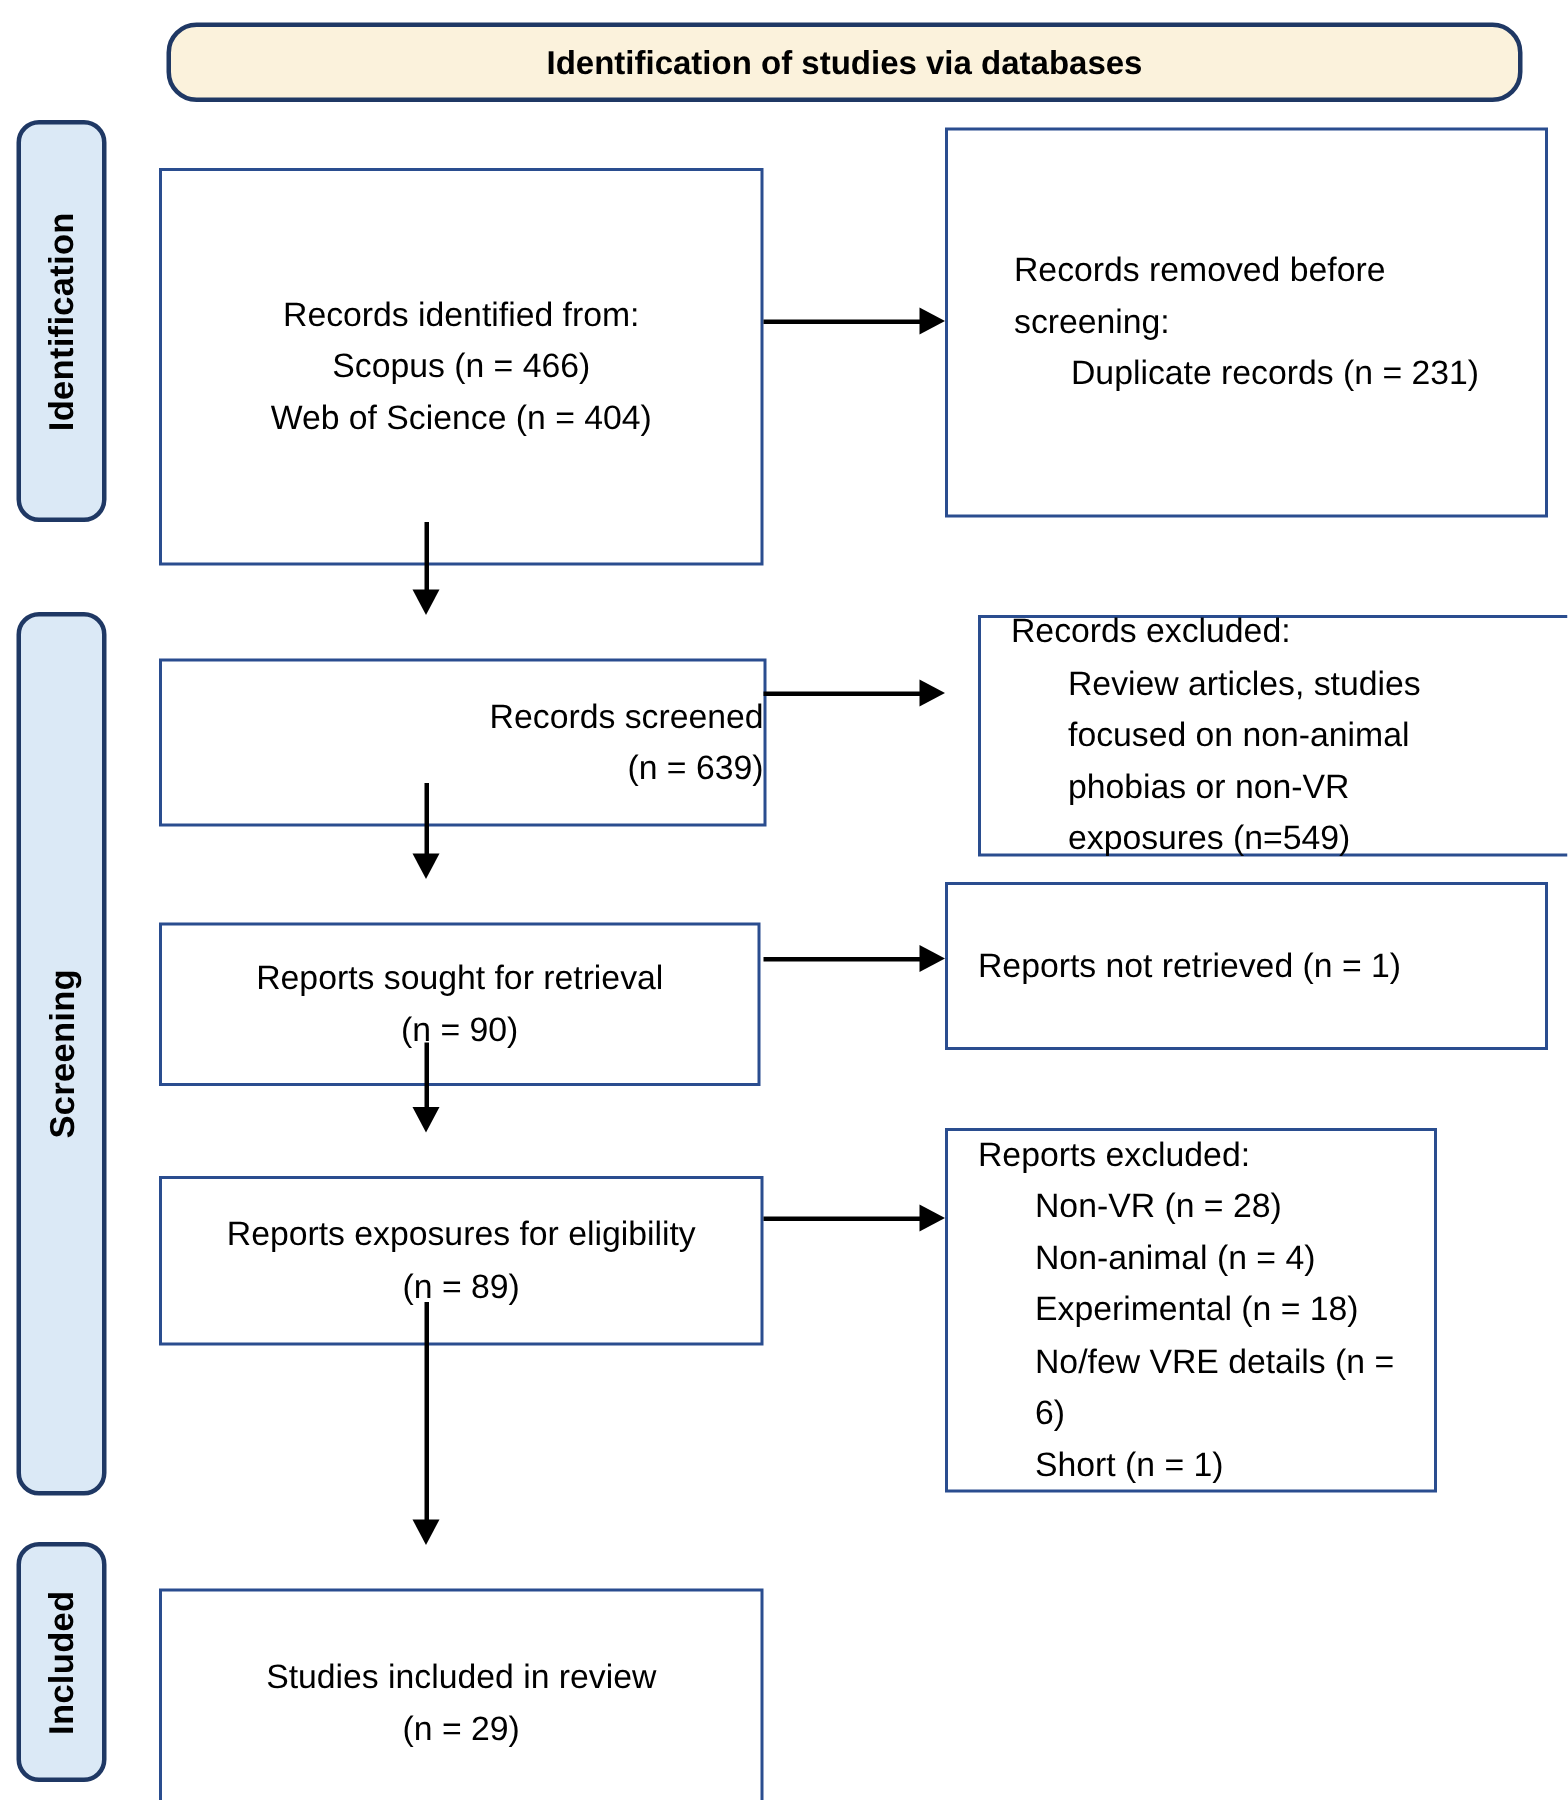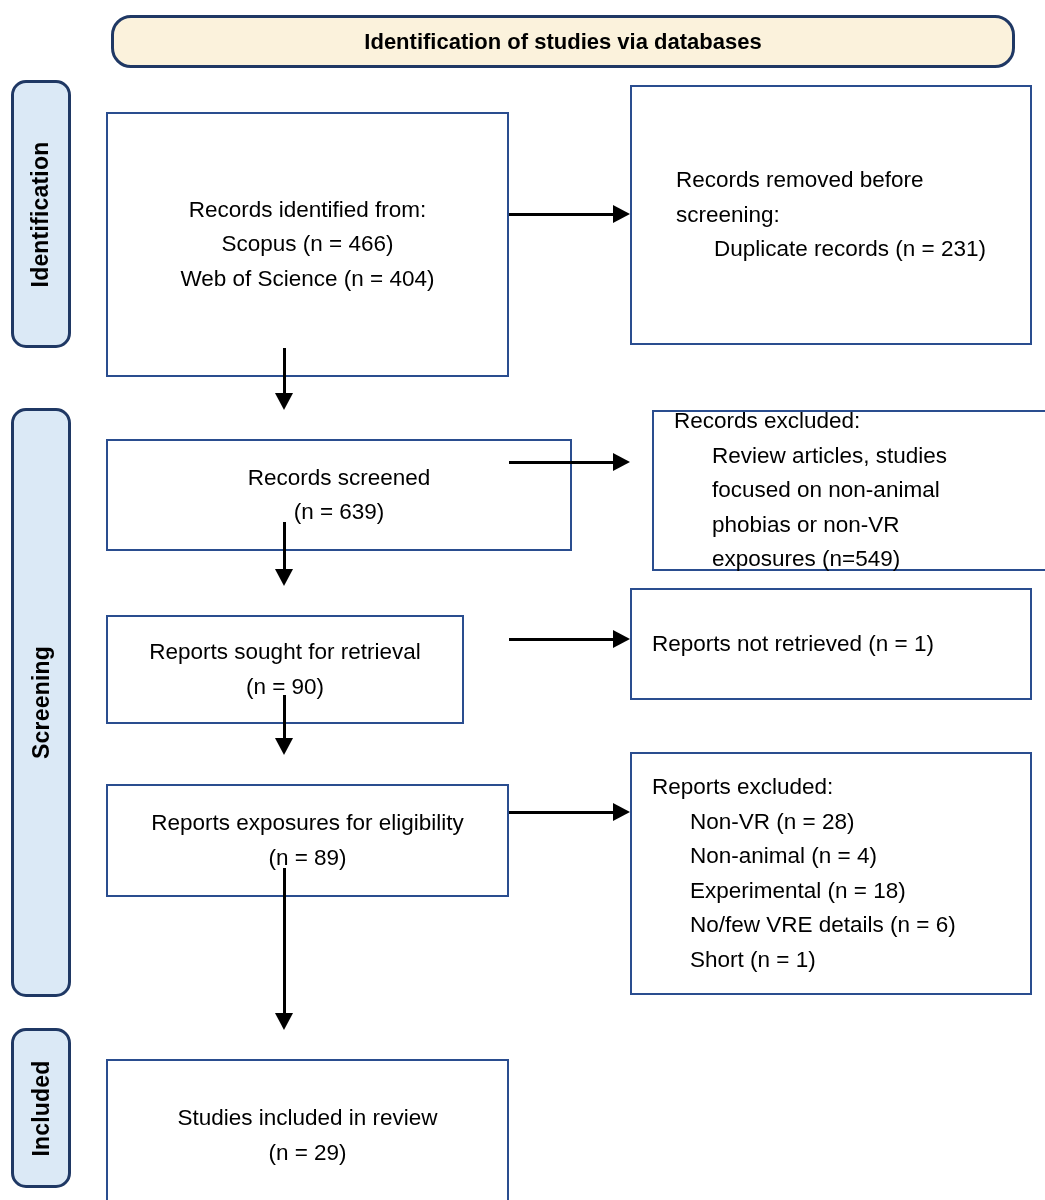--- a/index.html
+++ b/index.html
@@ -103,26 +103,26 @@
   <div class="stage" style="top:1028px; height:160px;">
     <span class="vtext">Included</span>
   </div>
 
   <div class="box center" style="left:106px; top:83px; width:403px; height:265px;">
     <span class="line">Records identified from:</span>
     <span class="line">Scopus (n = 466)</span>
     <span class="line">Web of Science (n = 404)</span>
   </div>
 
-  <div class="box center" style="left:106px; top:410px; width:466px; height:112px;">
+  <div class="box center" style="left:106px; top:410px; width:405px; height:112px;align-items:flex-end;">
     <span class="line">Records screened</span>
     <span class="line">(n = 639)</span>
   </div>
 
-  <div class="box center" style="left:106px; top:586px; width:358px; height:109px;">
+  <div class="box center" style="left:106px; top:586px; width:401px; height:109px;">
     <span class="line">Reports sought for retrieval</span>
     <span class="line">(n = 90)</span>
   </div>
 
   <div class="box center" style="left:106px; top:755px; width:403px; height:113px;">
     <span class="line">Reports exposures for eligibility</span>
     <span class="line">(n = 89)</span>
   </div>
 
   <div class="box center" style="left:106px; top:1030px; width:403px; height:153px;">
@@ -141,21 +141,21 @@
     <span class="line ind">Review articles, studies</span>
     <span class="line ind">focused on non-animal</span>
     <span class="line ind">phobias or non-VR</span>
     <span class="line ind">exposures (n=549)</span>
   </div>
 
   <div class="box left" style="left:630px; top:588px; width:402px; height:112px;">
     <span class="line">Reports not retrieved (n = 1)</span>
   </div>
 
-  <div class="box left" style="left:630px; top:752px; width:402px; height:243px;">
+  <div class="box left" style="left:630px; top:752px; width:328px; height:243px;">
     <span class="line">Reports excluded:</span>
     <span class="line ind">Non-VR (n = 28)</span>
     <span class="line ind">Non-animal (n = 4)</span>
     <span class="line ind">Experimental (n = 18)</span>
     <span class="line ind">No/few VRE details (n = 6)</span>
     <span class="line ind">Short (n = 1)</span>
   </div>
 
   <div class="arr right" style="left:509px; top:213px; width:121px;">
       <i class="shaft"></i>

